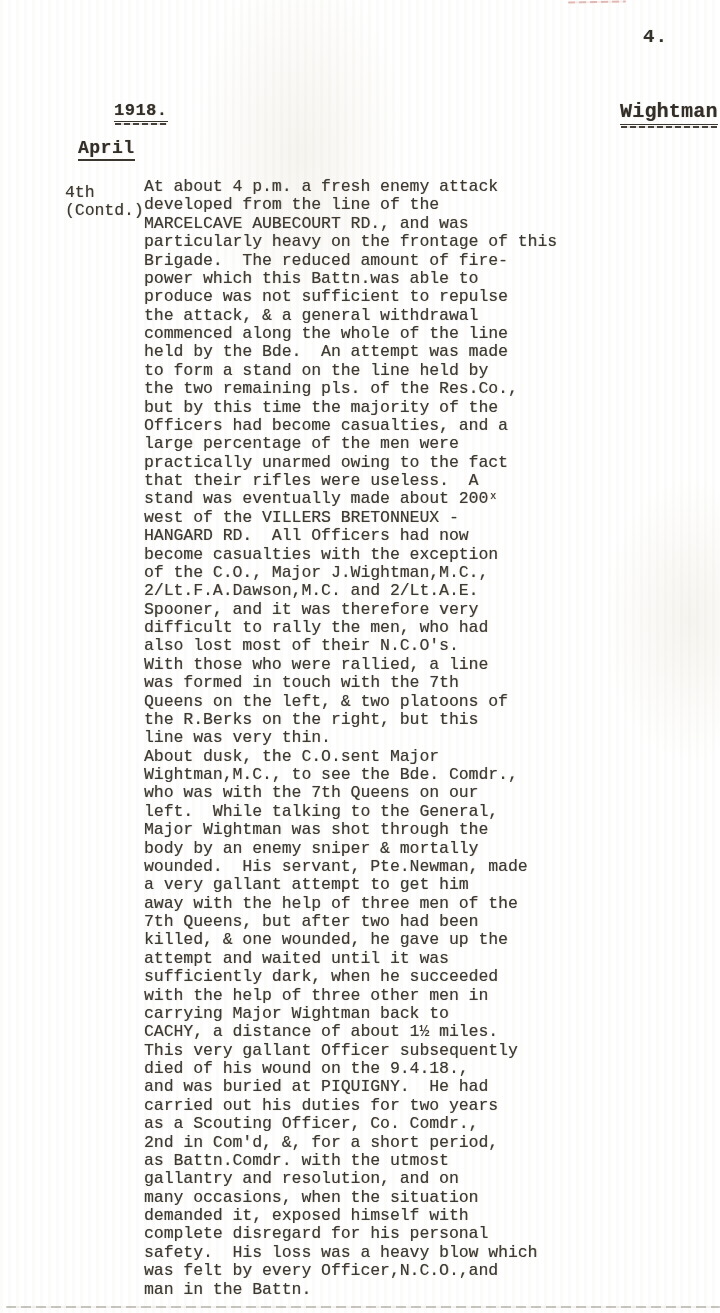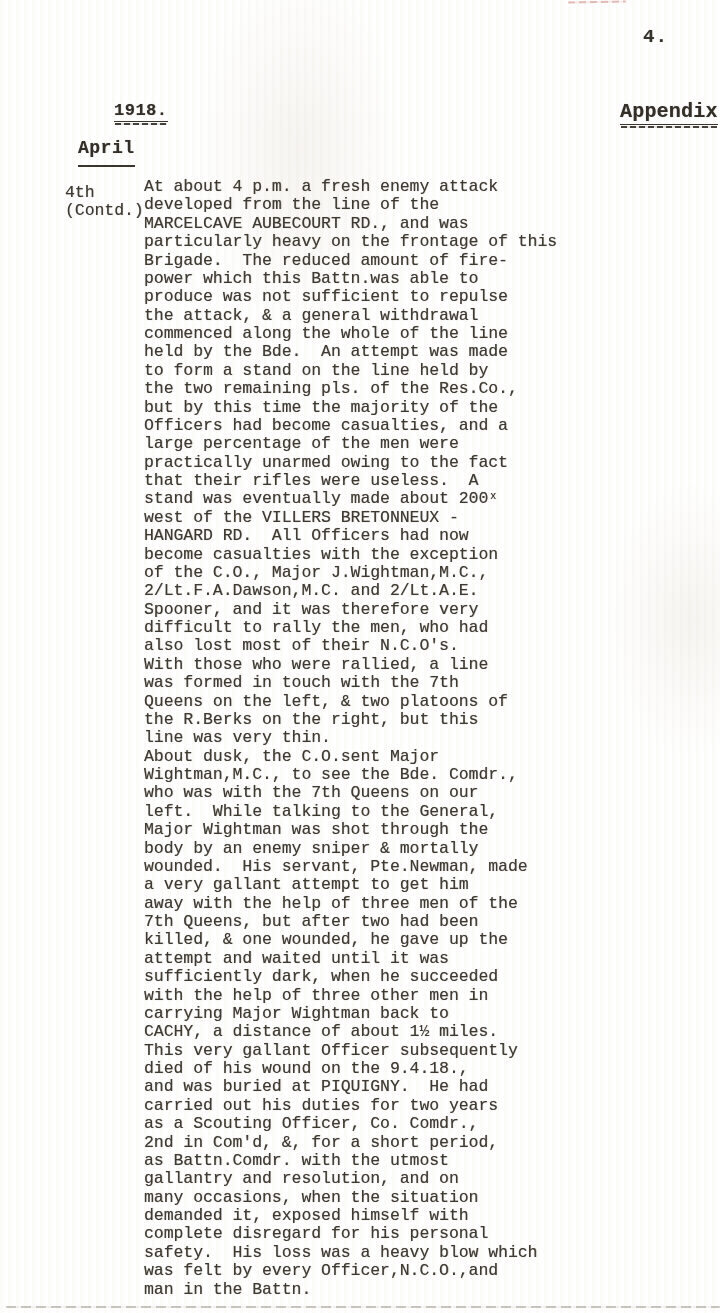--- a/index.html
+++ b/index.html
@@ -29,21 +29,21 @@
     font-size:19px; font-weight:bold; color:#35322b;
     letter-spacing:1px;
   }
   .hdr{
     position:absolute; display:inline-block;
     font-weight:bold; color:#332f28;
   }
   .year{ top:101px; left:78px; font-size:17px; letter-spacing:0.5px;margin-left:36px; }
   .appendix{ top:100px; left:620px; font-size:20px; letter-spacing:0.2px; }
   .month{ top:138px; left:78px; font-size:18px; letter-spacing:0.5px; }
-  .u1{ border-bottom:2px solid #3a362e; padding-bottom:7px; }
+  .u1{ border-bottom:2px solid #3a362e; padding-bottom:1px; }
   .u2{ position:relative; border-bottom:1.6px solid #3a362e; padding-bottom:1px; }
   .u2::after{
     content:""; position:absolute; left:1px; right:1px; bottom:-3.5px; height:1.6px;
     background:repeating-linear-gradient(90deg,#45413a 0 6px, rgba(69,65,58,0.15) 6px 9px);
   }
   .margin-label{
     position:absolute; top:184px; left:65px;
     font-size:16.4px; line-height:18.37px; white-space:pre;
   }
   .body-text{
@@ -68,21 +68,21 @@
   <div class="texture"></div>
   <div class="pink-mark"></div>
 
   <div class="pagenum ink">4.</div>
 
   <span class="hdr year ink">
     <span class="u2">1918.</span>
   </span>
 
   <span class="hdr appendix ink">
-    <span class="u2">Appendix</span>
+    <span class="u2">Wightman</span>
   </span>
 
   <span class="hdr month ink">
     <span class="u1">April</span>
   </span>
 
   <div class="margin-label ink">4th
 (Contd.)</div>
 
   <div class="body-text ink">At about 4 p.m. a fresh enemy attack

